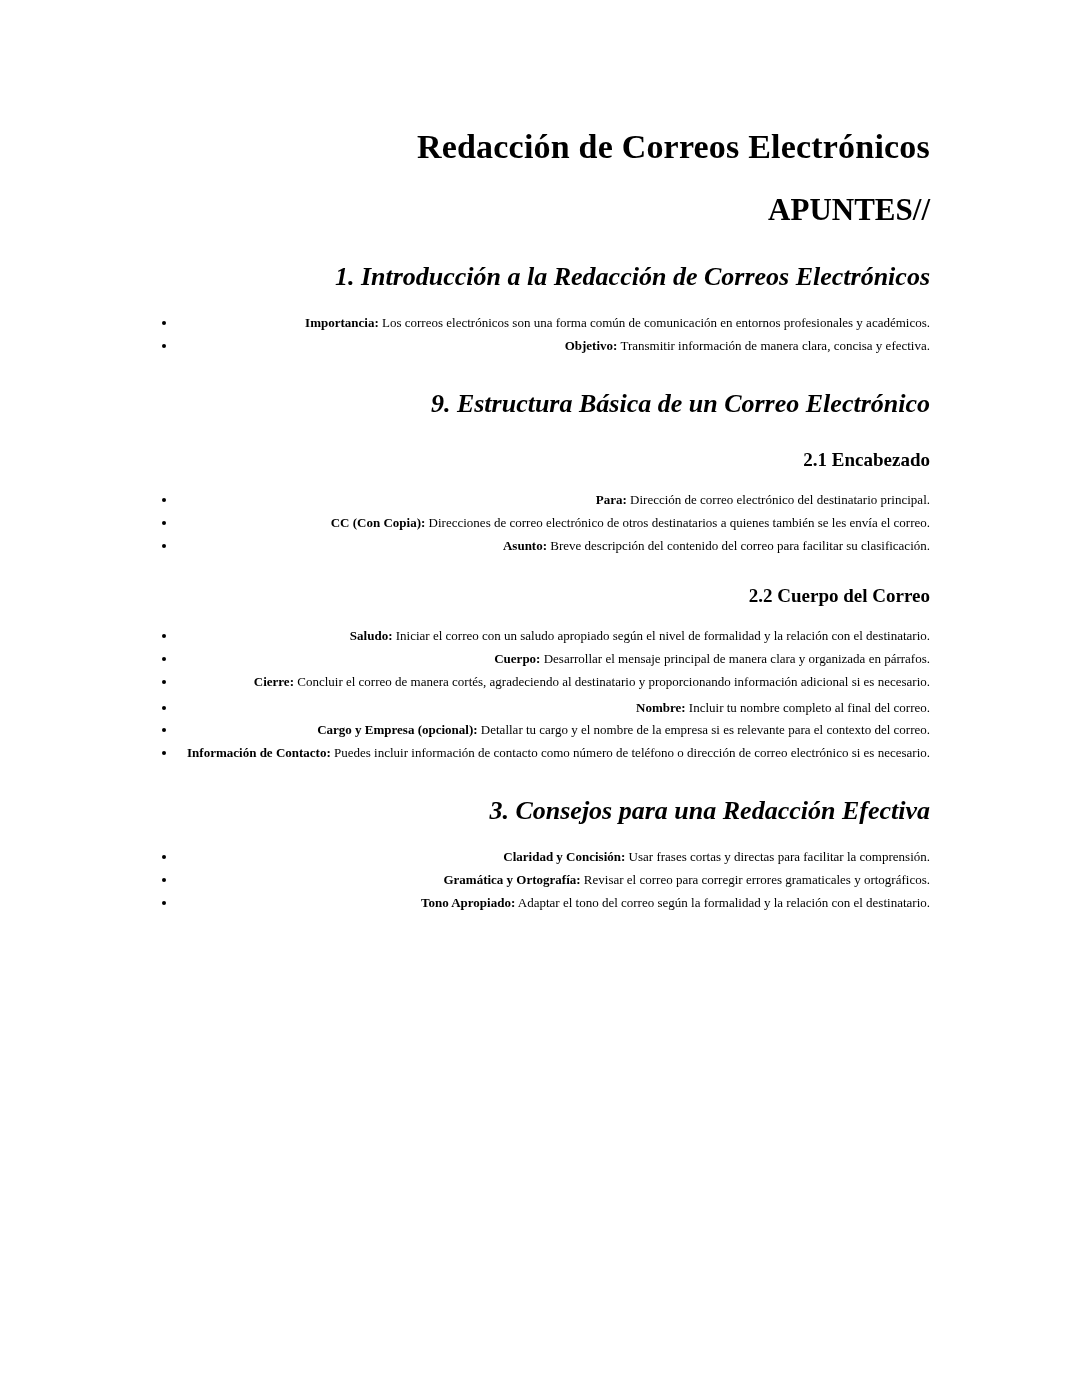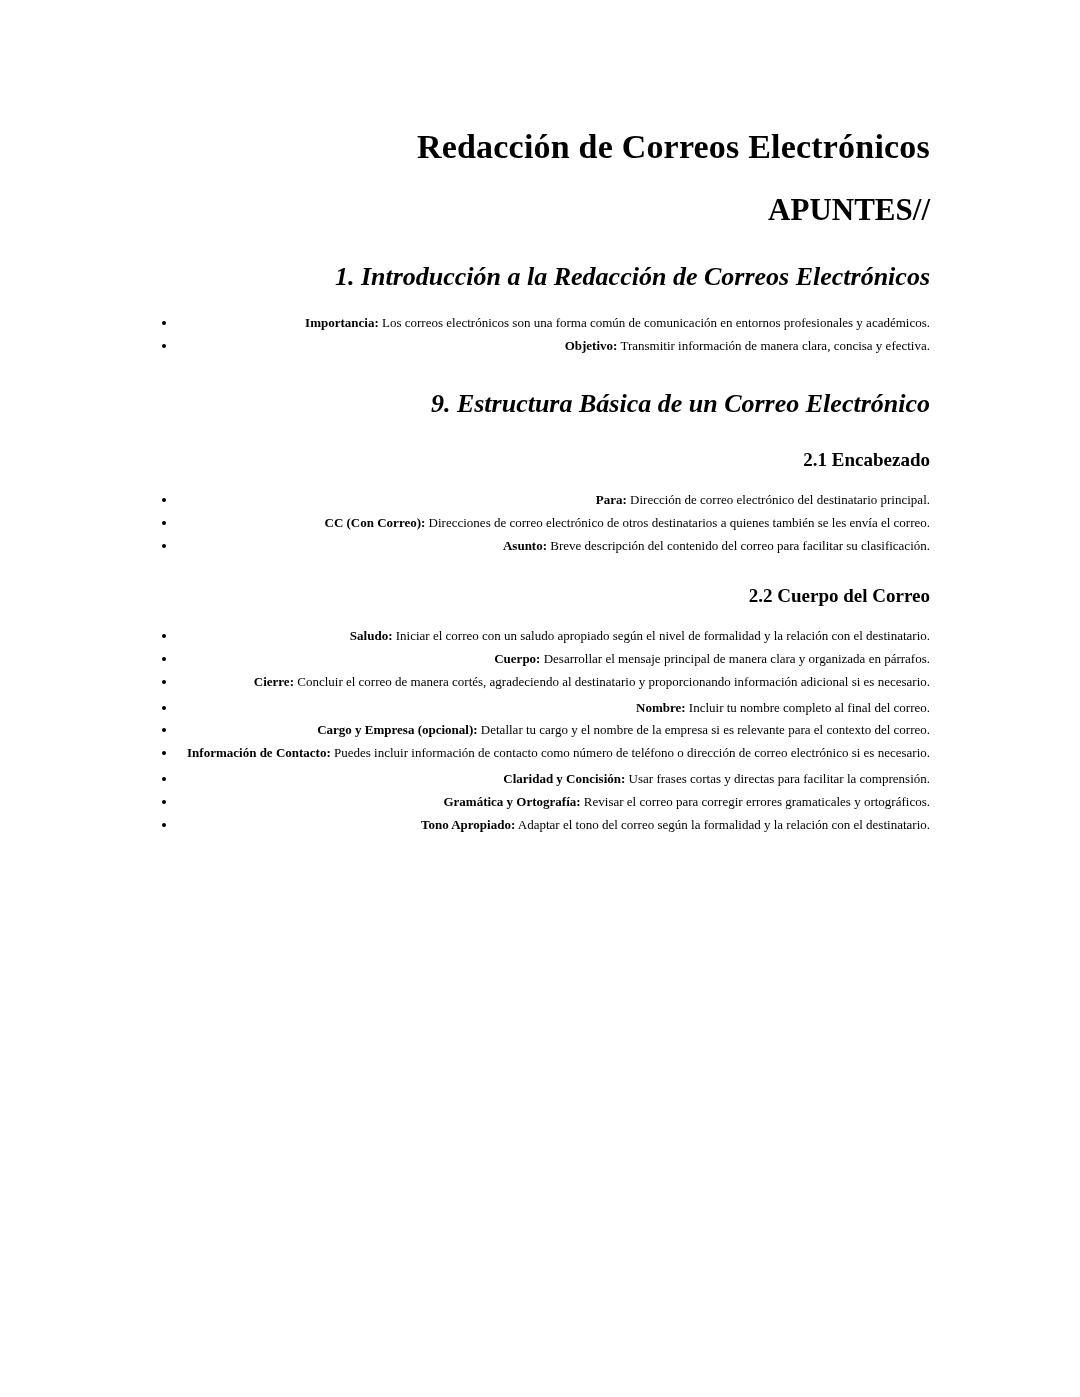--- a/index.html
+++ b/index.html
@@ -77,21 +77,21 @@
   </ul>
 
   <h2 class="section-heading">9. Estructura Básica de un Correo Electrónico</h2>
 
   <h3 class="subsection-heading">2.1 Encabezado</h3>
   <ul class="bullet-list">
     <li>
       <span class="b">Para:</span><span> Dirección de correo electrónico del destinatario principal.</span>
     </li>
     <li>
-      <span class="b">CC (Con Correo):</span><span> Direcciones de correo electrónico de otros destinatarios a quienes también se les envía el correo.</span>
+      <span class="b">CC (Con Copia):</span><span> Direcciones de correo electrónico de otros destinatarios a quienes también se les envía el correo.</span>
     </li>
     <li>
       <span class="b">Asunto:</span><span> Breve descripción del contenido del correo para facilitar su clasificación.</span>
     </li>
   </ul>
 
   <h3 class="subsection-heading">2.2 Cuerpo del Correo</h3>
   <ul class="bullet-list">
     <li>
       <span class="b">Saludo:</span><span> Iniciar el correo con un saludo apropiado según el nivel de formalidad y la relación con el destinatario.</span>
@@ -109,20 +109,21 @@
       <span class="b">Nombre:</span><span> Incluir tu nombre completo al final del correo.</span>
     </li>
     <li>
       <span class="b">Cargo y Empresa (opcional):</span><span> Detallar tu cargo y el nombre de la empresa si es relevante para el contexto del correo.</span>
     </li>
     <li>
       <span class="b">Información de Contacto:</span><span> Puedes incluir información de contacto como número de teléfono o dirección de correo electrónico si es necesario.</span>
     </li>
   </ul>
 
+  <h2 class="section-heading">3. Consejos para una Redacción Efectiva</h2>
   <ul class="bullet-list">
     <li>
       <span class="b">Claridad y Concisión:</span><span> Usar frases cortas y directas para facilitar la comprensión.</span>
     </li>
     <li>
       <span class="b">Gramática y Ortografía:</span><span> Revisar el correo para corregir errores gramaticales y ortográficos.</span>
     </li>
     <li>
       <span class="b">Tono Apropiado:</span><span> Adaptar el tono del correo según la formalidad y la relación con el destinatario.</span>
     </li>

